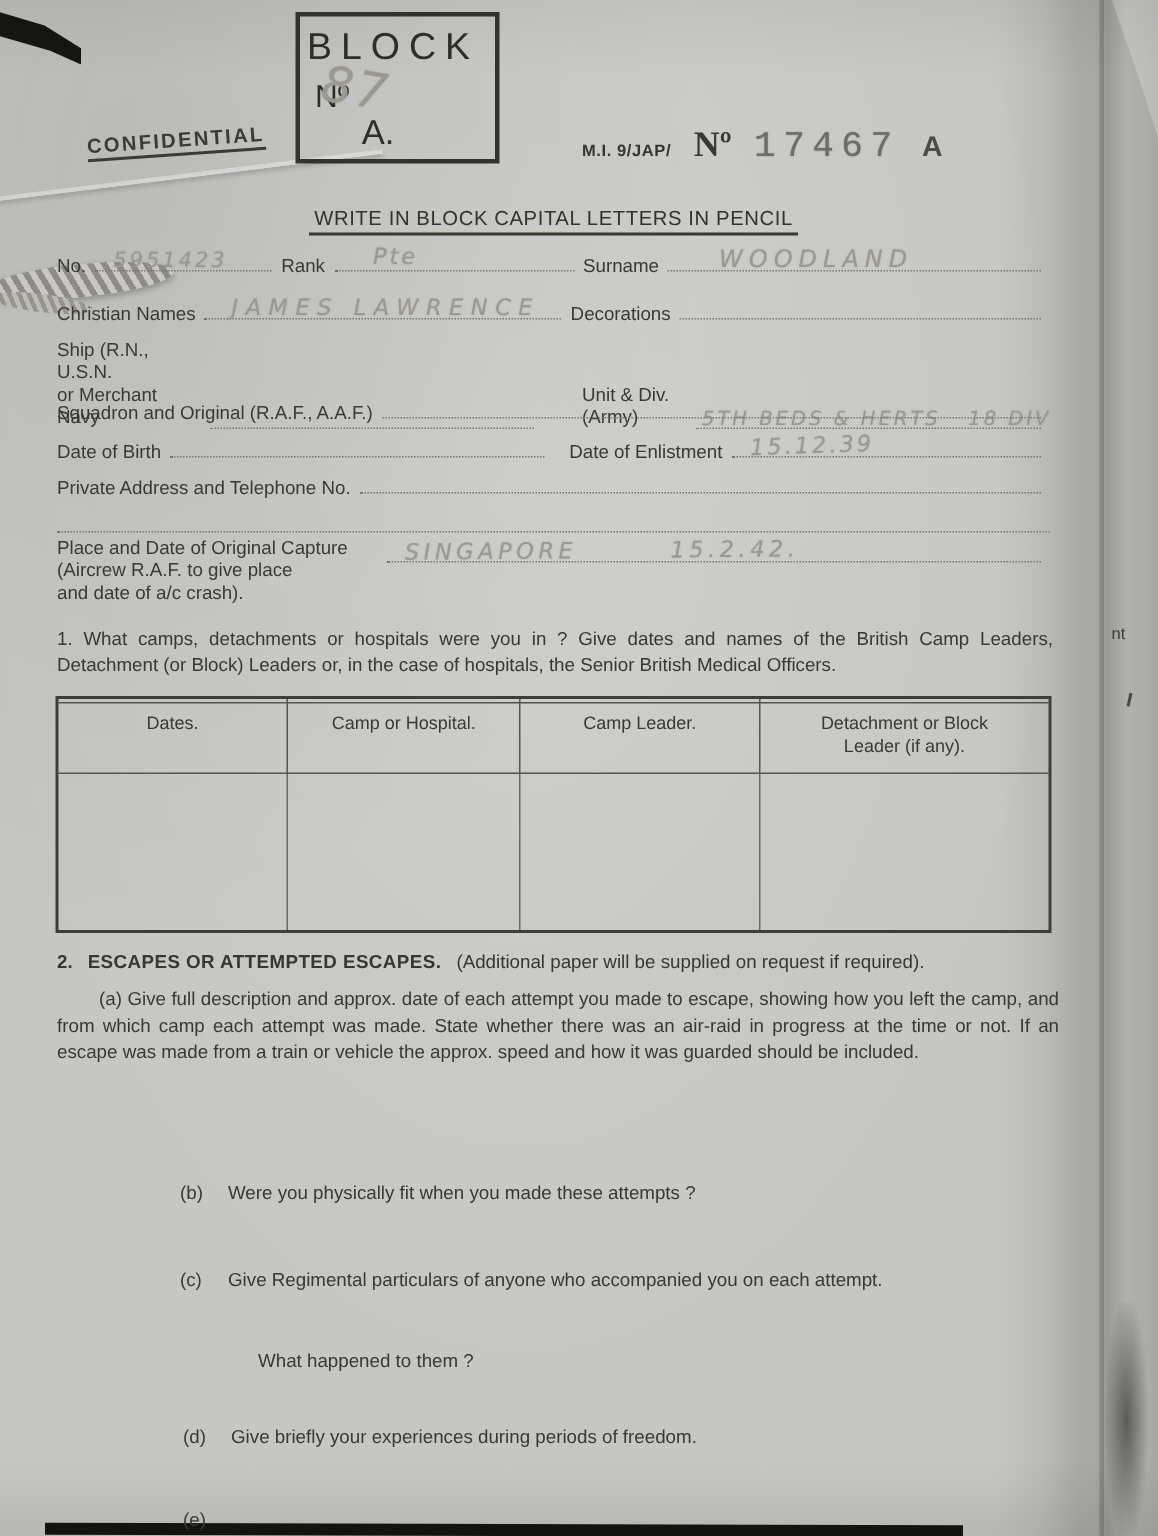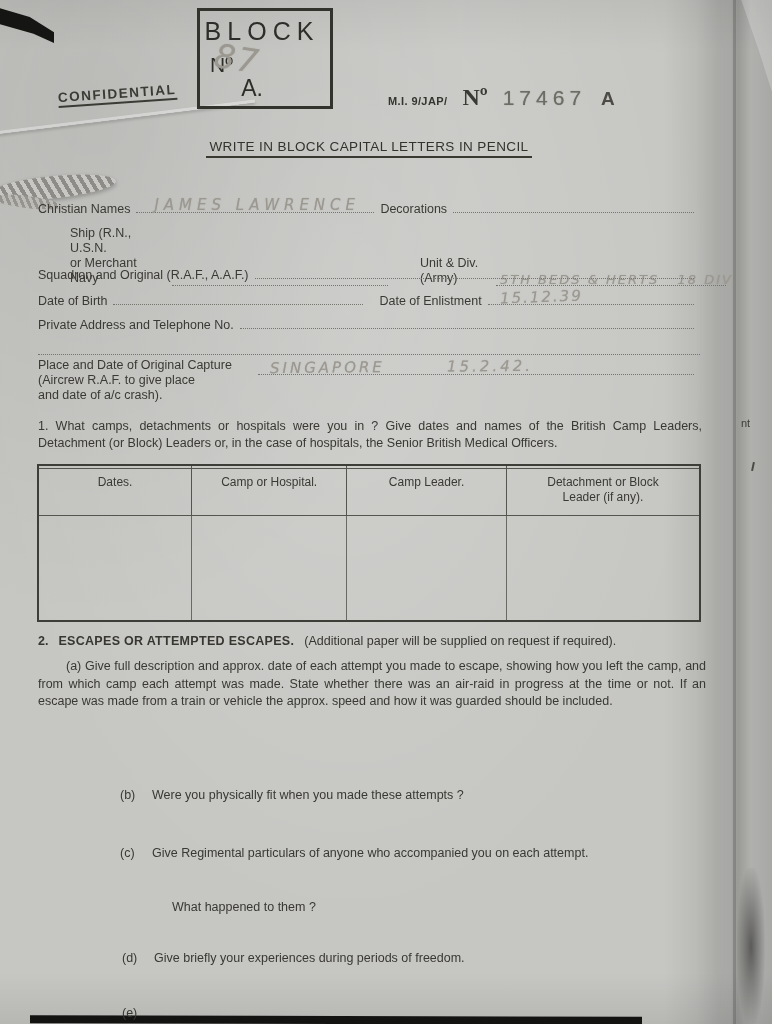--- a/index.html
+++ b/index.html
@@ -45,31 +45,31 @@
   .stamp-box .a{position:absolute;bottom:4px;left:0;right:26px;text-align:center;
     font-size:23px;font-weight:500;color:#2d2d29;}
   .stamp-num{position:absolute;top:28px;left:58px;font-size:33px;transform:rotate(9deg);}
 
   .confidential{left:58px;top:86px;font-size:13.5px;font-weight:bold;letter-spacing:1.5px;
     color:#3b3b36;border-bottom:2px solid #3b3b36;padding-bottom:1px;transform:rotate(-4deg);}
 
   .ref-line{left:388px;top:84px;width:300px;display:flex;align-items:baseline;gap:15px;}
   .ref-org{font-size:11px;font-weight:bold;letter-spacing:0.4px;color:#35352f;}
   .ref-no{font-family:"Liberation Serif",serif;font-size:24px;font-weight:bold;color:#3a3a34;}
-  .ref-num{font-family:Liberation Sans, sans-serif;font-size:21px;letter-spacing:5px;color:#6d6d66;
+  .ref-num{font-family:Liberation Mono, monospace;font-size:24px;letter-spacing:5px;color:#6d6d66;
     text-shadow:0 0 1px rgba(90,90,85,0.6);}
   .ref-series{font-size:19px;font-weight:bold;color:#4c4b45;}
 
   .form-title{left:38px;top:137px;width:662px;text-align:center;}
   .form-title span{display:inline-block;font-size:13.5px;font-weight:normal;letter-spacing:0.4px;
     color:#33332d;border-bottom:2px solid #393931;padding:0 3px 2px;}
 
   
   .row{position:absolute;left:38px;width:662px;display:flex;align-items:baseline;font-size:12.5px;}
-  .row.bottomalign{align-items:flex-end;margin-left:32px;}
+  .row.bottomalign{align-items:flex-end;}
   .lbl{white-space:nowrap;color:#3a3934;}
   .lbl2{color:#3a3934;line-height:15px;}
   .fill{position:relative;border-bottom:1.5px dotted #76746e;height:14px;margin:0 6px;}
   .grow{flex:1 1 auto;}
   .pencil{font-family:"DejaVu Sans",sans-serif;font-style:italic;color:#9b9890;
     white-space:pre;letter-spacing:2px;position:absolute;bottom:-2px;left:12px;
     text-shadow:0 0 1px rgba(140,138,130,0.5);}
 
   .r1{top:166px}.r2{top:198px}.r3{top:226px}.r4{top:264px}
   .r5{top:290px}.r6{top:314px}.r7{top:340px}.r8{top:358px}
@@ -128,20 +128,34 @@
     <span class="ref-org">M.I. 9/JAP/</span>
     <span class="ref-no">Nº</span>
     <span class="ref-num">17467</span>
     <span class="ref-series">A</span>
   </div>
 
   <div class="abs form-title">
     <span>WRITE IN BLOCK CAPITAL LETTERS IN PENCIL</span>
   </div>
 
+  <div class="row r1">
+    <span class="lbl">No.</span>
+    <span class="fill" style="width:118px">
+      <span class="pencil" style="font-size:14px">5951423</span>
+    </span>
+    <span class="lbl">Rank</span>
+    <span class="fill" style="width:160px">
+      <span class="pencil" style="font-size:15px;left:26px;bottom:0">Pte</span>
+    </span>
+    <span class="lbl">Surname</span>
+    <span class="fill grow">
+      <span class="pencil" style="font-size:16px;letter-spacing:4px;left:34px">WOODLAND</span>
+    </span>
+  </div>
 
   <div class="row r2">
     <span class="lbl">Christian Names</span>
     <span class="fill" style="width:238px">
       <span class="pencil" style="font-size:15px;letter-spacing:5px;left:18px">JAMES LAWRENCE</span>
     </span>
     <span class="lbl">Decorations</span>
     <span class="fill grow">
       <span class="pencil"></span>
     </span>

